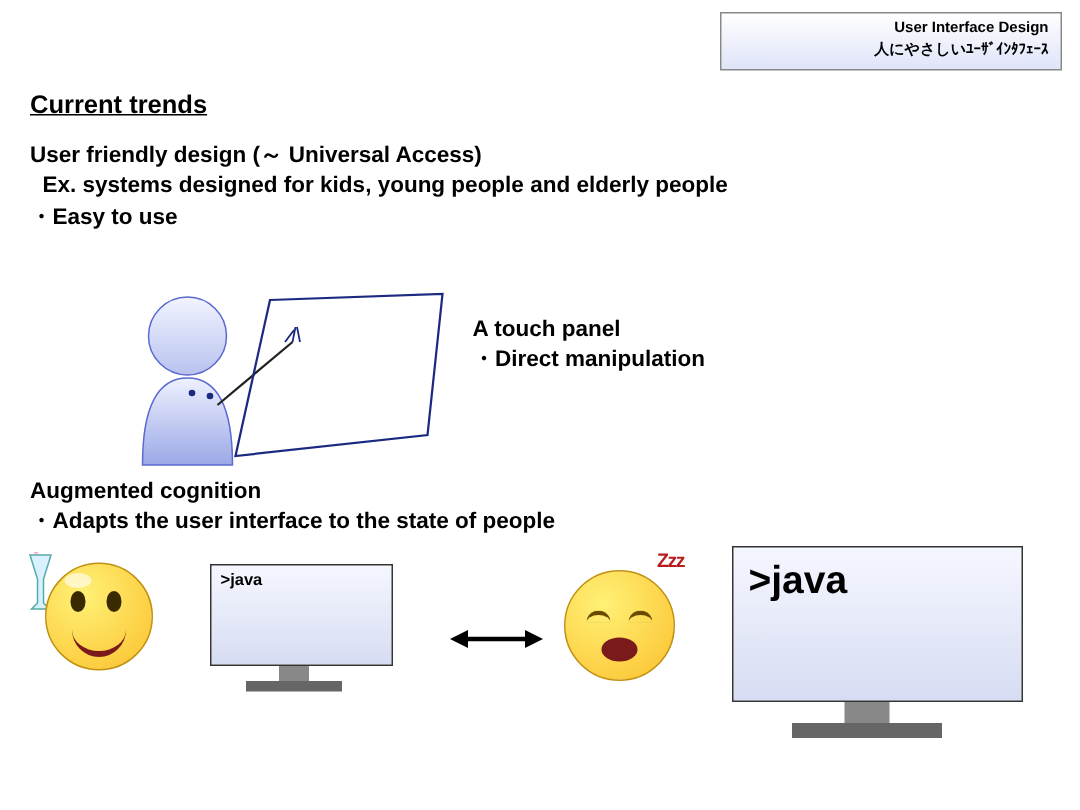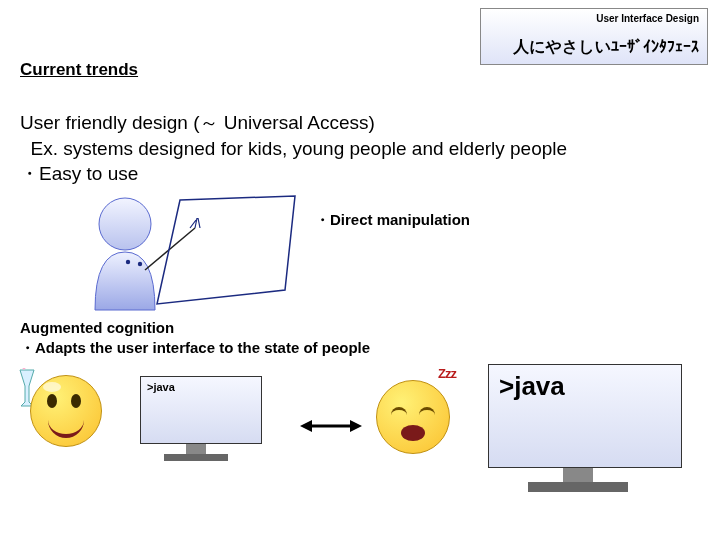--- a/index.html
+++ b/index.html
@@ -19,40 +19,40 @@
     right: 12px;
     width: 210px;
     border: 1px solid #888;
     background: linear-gradient(#fff, #dfe4f8);
     padding: 4px 8px 6px 8px;
     text-align: right;
   }
   .header-title {
     font-size: 10px;
     font-weight: bold;
-    margin-bottom: 13px;
+    margin-bottom: 2px;
   }
   .header-sub {
-    font-size: 16px;
+    font-size: 10px;
     font-weight: bold;
   }
   .section-title {
     position: absolute;
     top: 60px;
     left: 20px;
     font-size: 17px;
     font-weight: bold;
     text-decoration: underline;
   }
   .block1 {
     position: absolute;
-    top: 110px;
+    top: 94px;
     left: 20px;
-    font-size: 19px;
-    font-weight: normal;
+    font-size: 15px;
+    font-weight: bold;
     line-height: 1.35;
   }
   .touch-block {
     position: absolute;
     top: 210px;
     left: 315px;
     font-size: 15px;
     font-weight: bold;
     line-height: 1.35;
   }
@@ -221,20 +221,21 @@
   <circle cx="55" cy="72" r="2.2" fill="#1b2a80"></circle>
 
   <line x1="60" y1="78" x2="110" y2="36" stroke="#222" stroke-width="1.5"></line>
 
   <polygon points="95,8 210,4 200,98 72,112" fill="none" stroke="#1b2a80" stroke-width="1.5"></polygon>
 
   <path d="M105 36 l6 -8 M110 36 l2 -10 M115 36 l-2 -10" stroke="#1b2a80" stroke-width="1.2" fill="none"></path>
 </svg>
 
 <div class="touch-block">
+  <div>A touch panel</div>
   <div>・Direct manipulation</div>
 </div>
 
 <div class="aug-block">
   <div>Augmented cognition</div>
   <div>・Adapts the user interface to the state of people</div>
 </div>
 
 <svg class="glass" viewBox="0 0 18 40">
   <path d="M2 2 L16 2 L11 18 L11 34 L15 38 L3 38 L7 34 L7 18 Z" fill="#d9f0ff" stroke="#5aa" stroke-width="1"></path>

